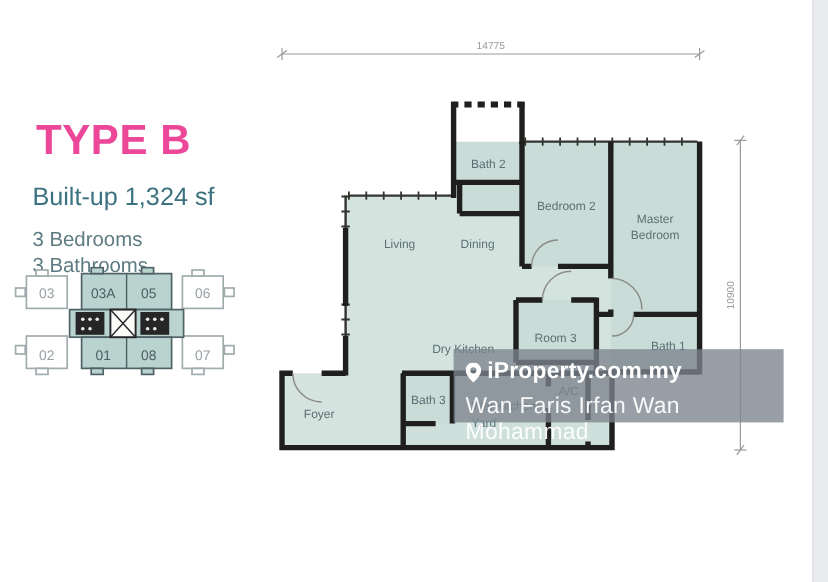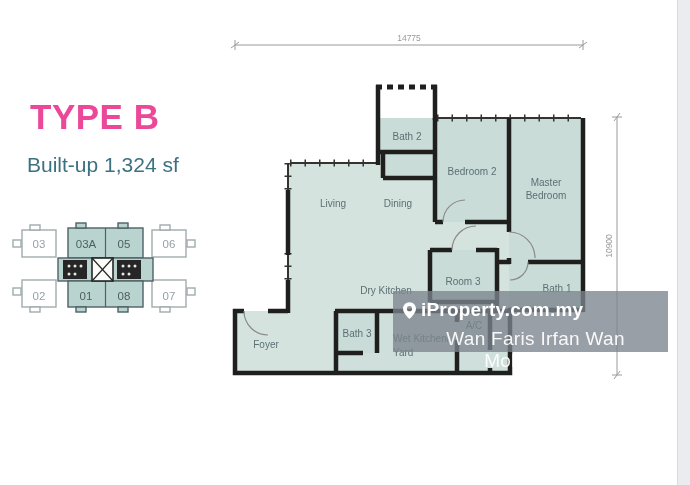--- a/index.html
+++ b/index.html
@@ -13,38 +13,42 @@
   .spec h1{margin:3px;font-size:35px;font-weight:700;color:#ec4899;letter-spacing:.5px;line-height:38px;}
   .spec .builtup{margin:16px 0 0 0;font-size:21px;font-weight:400;color:#3c7280;line-height:26px;}
   .spec .rooms{margin:11px 0 0 0;font-size:17px;color:#5d7b82;line-height:21.5px;}
   
   .keyplan-svg{position:absolute;left:5px;top:222px;width:195px;height:100px;}
   .floorplan-svg{position:absolute;left:218px;top:25px;width:472px;height:365px;}
   
   .edge-strip{position:absolute;left:677px;top:0;width:13px;height:485px;
     background:#eaecef;border-left:1px solid #d9dbde;box-sizing:border-box;z-index:1;}
   
-  .watermark{position:absolute;left:393px;top:291px;width:275px;height:61px;
+  .watermark{position:absolute;left:378px;top:291px;width:275px;height:61px;
     background:rgba(123,132,141,0.78);z-index:10;color:#fff;
-    padding:8px 0 0 10px;box-sizing:border-box;text-align:center;}
+    padding:8px 0 0 10px;box-sizing:border-box;}
   .wm-row1{display:flex;align-items:center;gap:5px;}
   .wm-brand{font-size:19px;font-weight:700;letter-spacing:.2px;}
   .wm-agent{margin-top:7px;font-size:19px;font-weight:400;color:rgba(255,255,255,0.93);letter-spacing:.3px;}
   svg text{font-family:"Liberation Sans",sans-serif;}
   .room-label{font-size:10px;fill:#5c7074;}
   .dim-label{font-size:8.5px;fill:#9a9a9a;}
   .kp-outer-label{font-size:11.5px;fill:#97a1a4;}
   .kp-hi-label{font-size:11.5px;fill:#4e5e63;font-weight:500;}
 </style>
 </head>
 <body>
 
 <div class="spec">
   <h1>TYPE B</h1>
   <div class="builtup">Built-up 1,324 sf</div>
+  <div class="rooms">
+    <div>3 Bedrooms</div>
+    <div>3 Bathrooms</div>
+  </div>
 </div>
 
 <svg class="keyplan-svg" viewBox="5 222 195 100">
 
   <g fill="#ffffff" stroke="#a0abad" stroke-width="1.4">
     <rect x="22" y="230" width="34" height="27"></rect>
       <rect x="30" y="225" width="10" height="5"></rect>
       <rect x="13" y="240" width="8" height="7"></rect>
     <rect x="152" y="230" width="34" height="27"></rect>
       <rect x="160" y="225" width="10" height="5"></rect>

